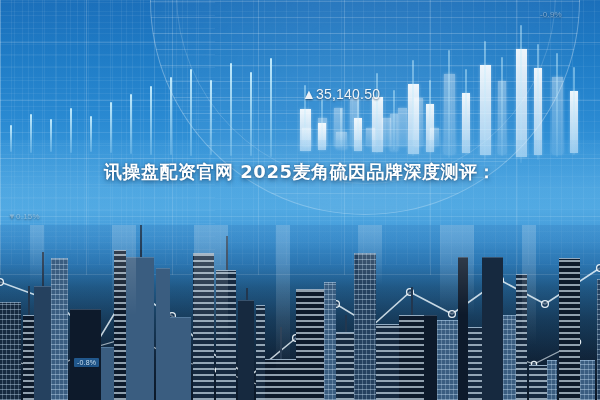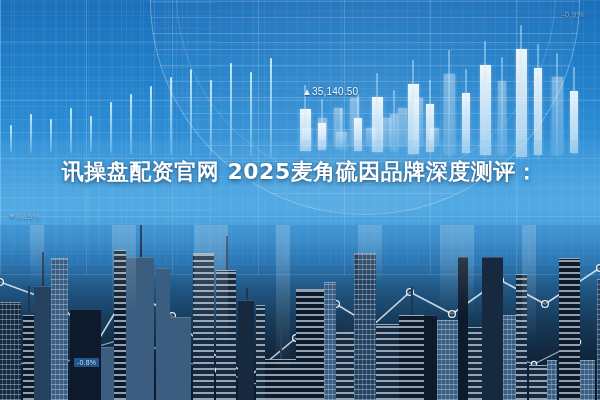--- a/index.html
+++ b/index.html
@@ -92,21 +92,21 @@
     position:absolute;
     background:linear-gradient(180deg, rgba(255,255,255,.92), rgba(225,242,255,.62));
     box-shadow:0 0 3px rgba(255,255,255,.35);
   }
   .bar.ghost { background:linear-gradient(180deg, rgba(255,255,255,.38), rgba(220,240,255,.18)); }
 
   
   .tick-label {
     position:absolute;
     color:rgba(255,255,255,.92);
-    font-size:10px;
+    font-size:14px;
     letter-spacing:.2px;
     white-space:nowrap;
     text-shadow:0 1px 2px rgba(0,30,60,.65);
   }
   .tick-label.dim { color:rgba(255,255,255,.42); font-size:8px; }
   .tick-label.boxed {
     background:rgba(40,110,175,.75);
     padding:1px 3px;
     border-radius:1px;
     font-size:7px;
@@ -155,21 +155,21 @@
     width:600px;
     text-align:center;
     padding:0 14px;
     z-index:40;
   }
   .headline .ln {
     display:block;
     color:#ffffff;
     font-family:"DejaVu Sans","Liberation Sans",sans-serif;
     font-weight:700;
-    font-size:22px;
+    font-size:18px;
     line-height:40px;
     letter-spacing:.5px;
     text-shadow:0 2px 5px rgba(8,40,75,.55), 0 0 2px rgba(10,50,90,.5);
     white-space:nowrap;
   }
   .headline .ln2 { font-size:27px; }
 
   .haze {
     position:absolute; left:0; top:140px; width:600px; height:110px;
     background:linear-gradient(180deg, rgba(90,170,225,.10), rgba(110,185,232,.30) 45%, rgba(70,150,210,.06));
@@ -355,17 +355,17 @@
 
   <div class="haze"></div>
 
   <div class="headline">
     <span class="ln">讯操盘配资官网 2025麦角硫因品牌深度测评：</span>
   </div>
 
   <div id="tickerLayer">
       <div class="tick-label" style="left: 302px; top: 86px; z-index: 30;">▲35,140.50</div>
       <div class="tick-label dim" style="left: 8px; top: 212px; z-index: 30;">▼0.15%</div>
-      <div class="tick-label dim" style="left: 562px; top: 10px; z-index: 30;">-0.9%</div>
+      <div class="tick-label dim" style="left: 540px; top: 10px; z-index: 30;">-0.9%</div>
       <div class="tick-label boxed" style="left: 74px; top: 358px; z-index: 45;">-0.8%</div>
     </div>
 
 </div>
 
 </body></html>

